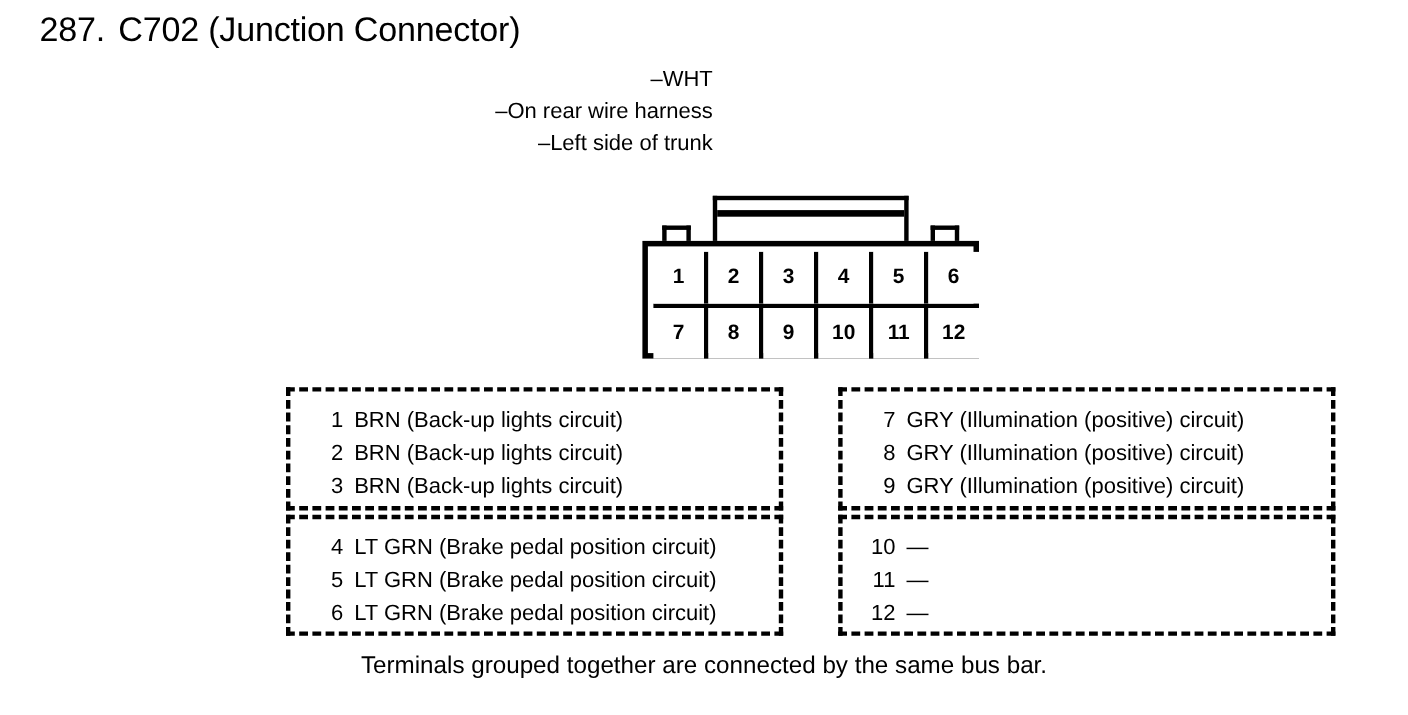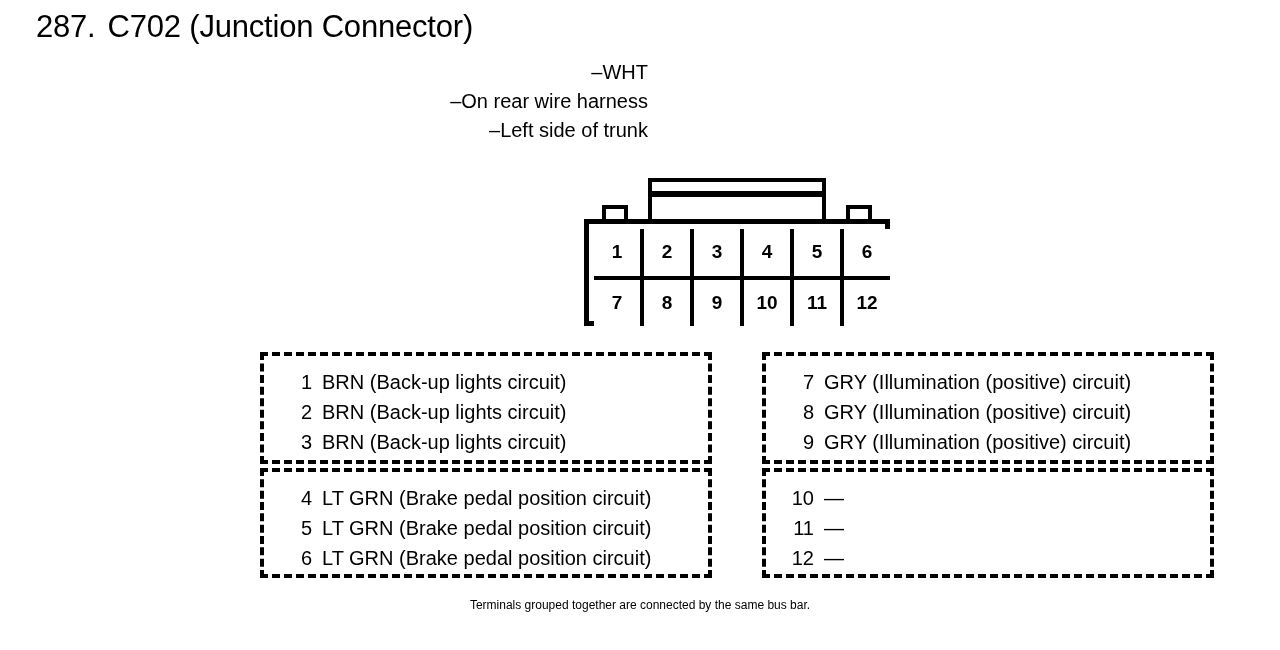--- a/index.html
+++ b/index.html
@@ -158,21 +158,21 @@
     padding-left: 10px;
   }
 
   
   .footnote {
     position: absolute;
     left: 0;
     top: 592px;
     width: 1280px;
     text-align: center;
-    font-size: 12px;
+    font-size: 22px;
     line-height: 26px;
     white-space: nowrap;
   }
 </style>
 </head>
 <body>
 
 <div class="page-title">
   <span class="title-num">287.</span><span>C702 (Junction Connector)</span>
 </div>

